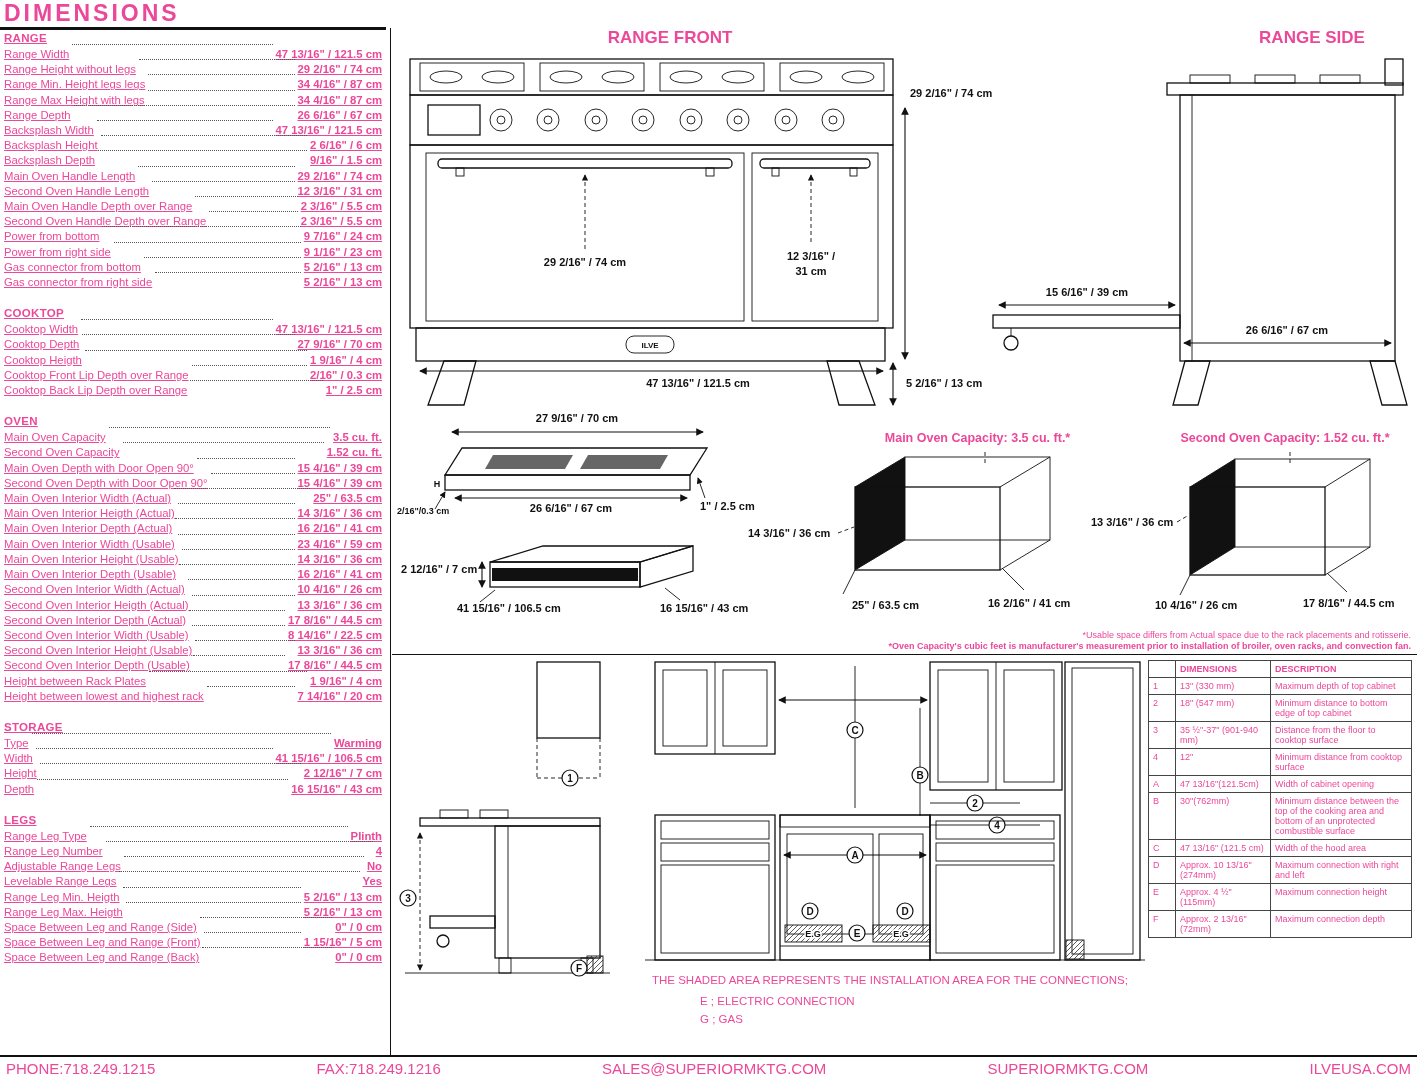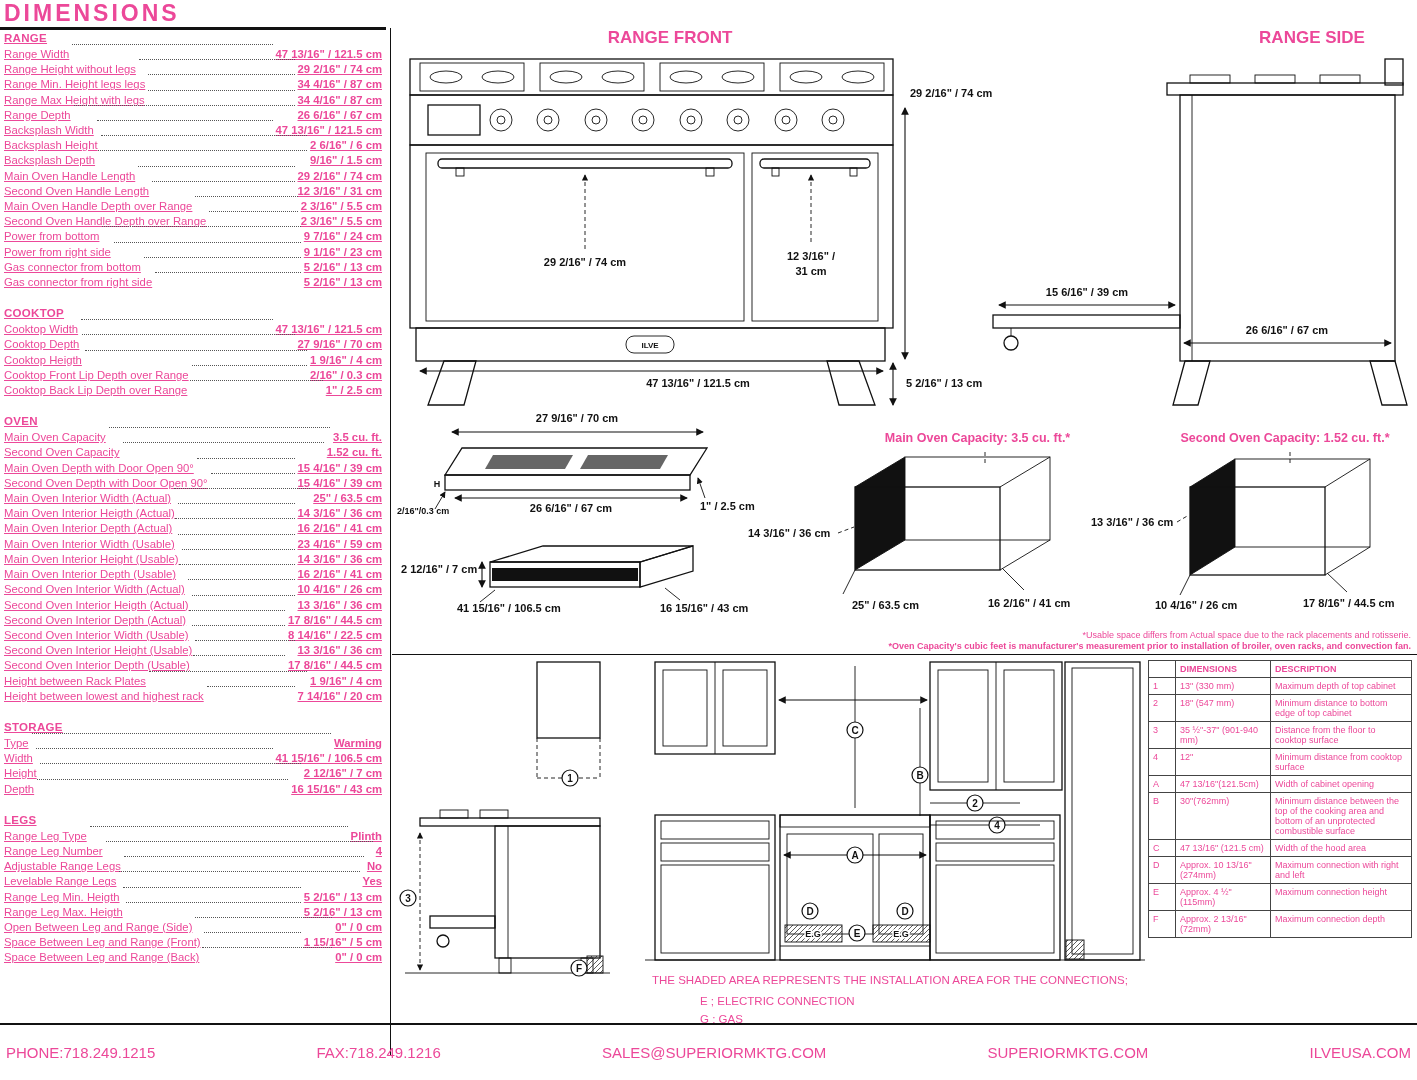--- a/index.html
+++ b/index.html
@@ -38,21 +38,21 @@
   .install-text .shaded-note{margin-bottom:9px;}
   .install-text .leg-line{margin-bottom:6px;padding-left:48px;}
   
   .dim-table{position:absolute;left:1148px;top:660px;width:264px;border-collapse:collapse;font-size:9px;}
   .dim-table th,.dim-table td{border:1px solid #444;padding:3px 4px;vertical-align:top;text-align:left;}
   .dim-table th{font-weight:bold;}
   .dim-table .c-id{width:18px;}
   .dim-table .c-dim{width:86px;}
   
   .footer{position:absolute;left:0;right:0;bottom:0;height:23px;border-top:2px solid #111;
-          display:flex;justify-content:space-between;align-items:center;font-size:15px;padding:16px 6px;}
+          display:flex;justify-content:space-between;align-items:center;font-size:15px;padding:0 6px;}
 </style>
 </head>
 <body>
 
 <div class="page">
 
   <div class="page-title">DIMENSIONS</div>
   <div class="title-underline"></div>
   <div class="divider-v"></div>
   <div class="divider-h"></div>
@@ -375,21 +375,21 @@
             <span class="spec-value">5 2/16" / 13 cm</span>
           </div>
 
           <div class="spec-row">
             <span class="spec-label">Range Leg Max. Heigth</span>
             <span class="spec-leader"></span>
             <span class="spec-value">5 2/16" / 13 cm</span>
           </div>
 
           <div class="spec-row">
-            <span class="spec-label">Open Between Leg and Range (Side)</span>
+            <span class="spec-label">Space Between Leg and Range (Side)</span>
             <span class="spec-leader"></span>
             <span class="spec-value">0" / 0 cm</span>
           </div>
 
           <div class="spec-row">
             <span class="spec-label">Space Between Leg and Range (Front)</span>
             <span class="spec-leader"></span>
             <span class="spec-value">1 15/16" / 5 cm</span>
           </div>
 

